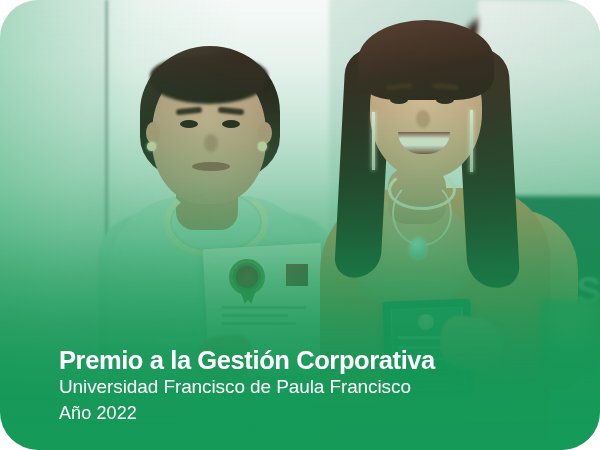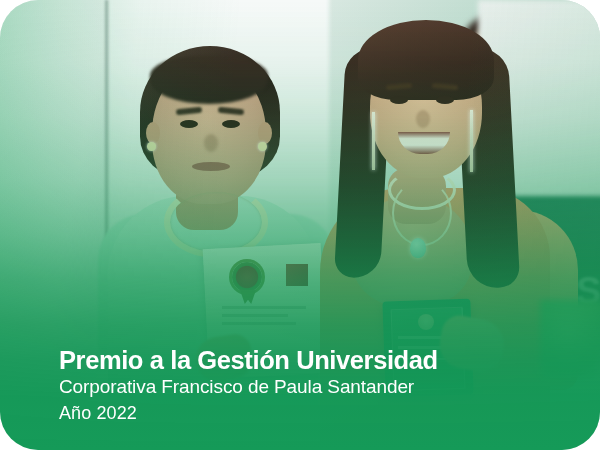--- a/index.html
+++ b/index.html
@@ -516,18 +516,18 @@
     <div class="hand hand2"></div>
     <div class="foliage"></div>
 
     <div class="photo-soften"></div>
   </div>
 
   <div class="green-left-wash"></div>
   <div class="green-overlay"></div>
 
   <div class="caption">
-    <div class="caption-title">Premio a la Gestión Universidad</div>
-    <div class="caption-subtitle">Corporativa Francisco de Paula Santander</div>
+    <div class="caption-title">Premio a la Gestión Corporativa</div>
+    <div class="caption-subtitle">Universidad Francisco de Paula Francisco</div>
     <div class="caption-year">Año 2022</div>
   </div>
 
 </div>
 
 </body></html>

